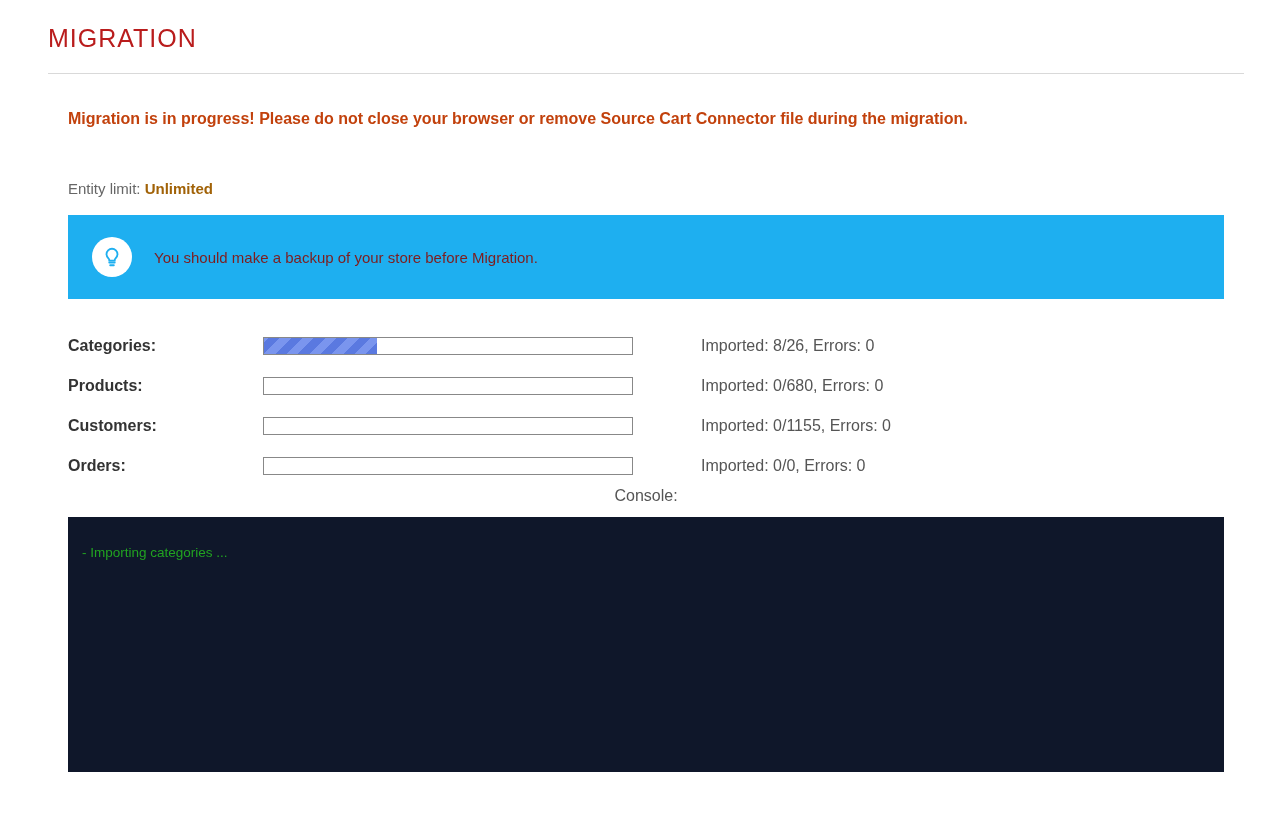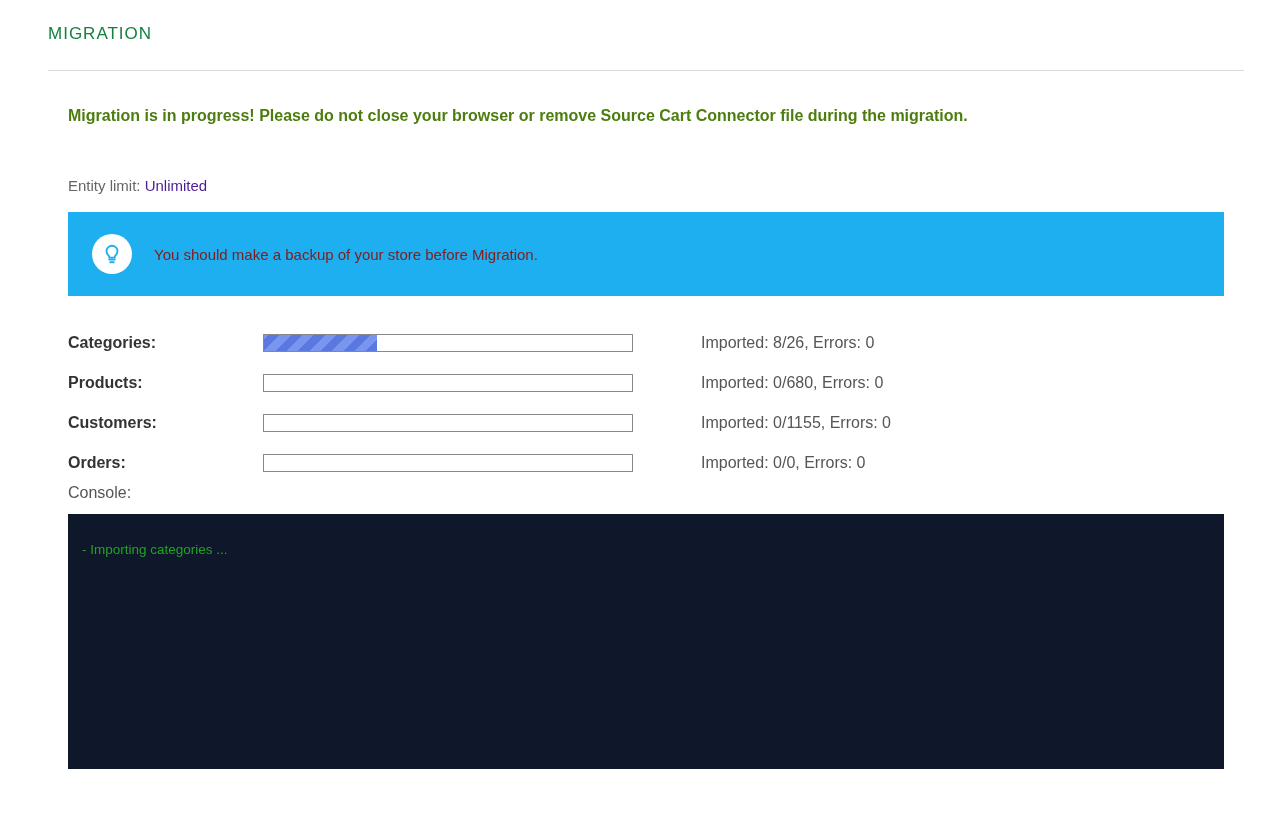--- a/index.html
+++ b/index.html
@@ -9,42 +9,42 @@
     background: #fff;
     color: #333;
     font-size: 15px;
   }
   .page {
     width: 1272px;
     padding: 24px 28px 0 48px;
   }
   .page-title {
     letter-spacing: 1px;
-    color: #15803d;
-    font-size: 17px;
+    color: #b91c1c;
+    font-size: 25px;
     font-weight: 400;
-    padding-bottom: 26px;
+    padding-bottom: 20px;
     border-bottom: 1px solid #d9d9d9;
     margin: 0 0 36px 0;
   }
   .content { padding: 0 20px 0 20px; }
   .warning {
     font-weight: 600;
-    color: #4d7c0f;
+    color: #c2410c;
     font-size: 16px;
     margin-bottom: 52px;
   }
   .entity-limit {
     color: #666;
     font-size: 15px;
     margin-bottom: 18px;
   }
   .entity-limit-value {
-    color: #4c1d95;
-    font-weight: 400;
+    color: #a16207;
+    font-weight: 700;
   }
   .notice-box {
     background: #1eaff0;
     color: #7f1d1d;
     display: flex;
     align-items: center;
     padding: 20px 24px;
     min-height: 84px;
     margin-bottom: 38px;
   }
@@ -100,20 +100,21 @@
     color: #555;
     font-size: 16px;
     flex: 1;
     padding-left: 38px;
   }
   .console-label {
     margin-top: 10px;
     margin-bottom: 12px;
     color: #555;
     font-size: 16px;
+    text-align: center;
   }
   .console-box {
     background: #0f172a;
     height: 255px;
     color: #21a321;
     font-family: inherit;
     font-size: 13.5px;
     padding: 28px 14px 12px 14px;
     overflow-y: scroll;
   }

